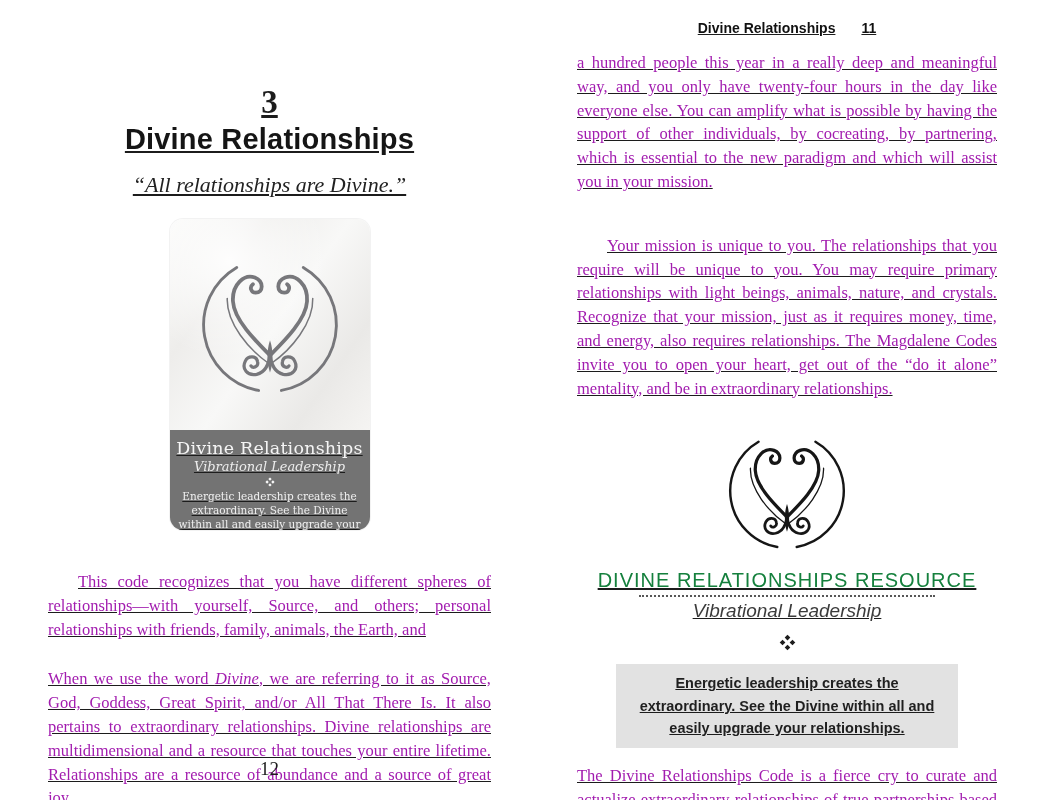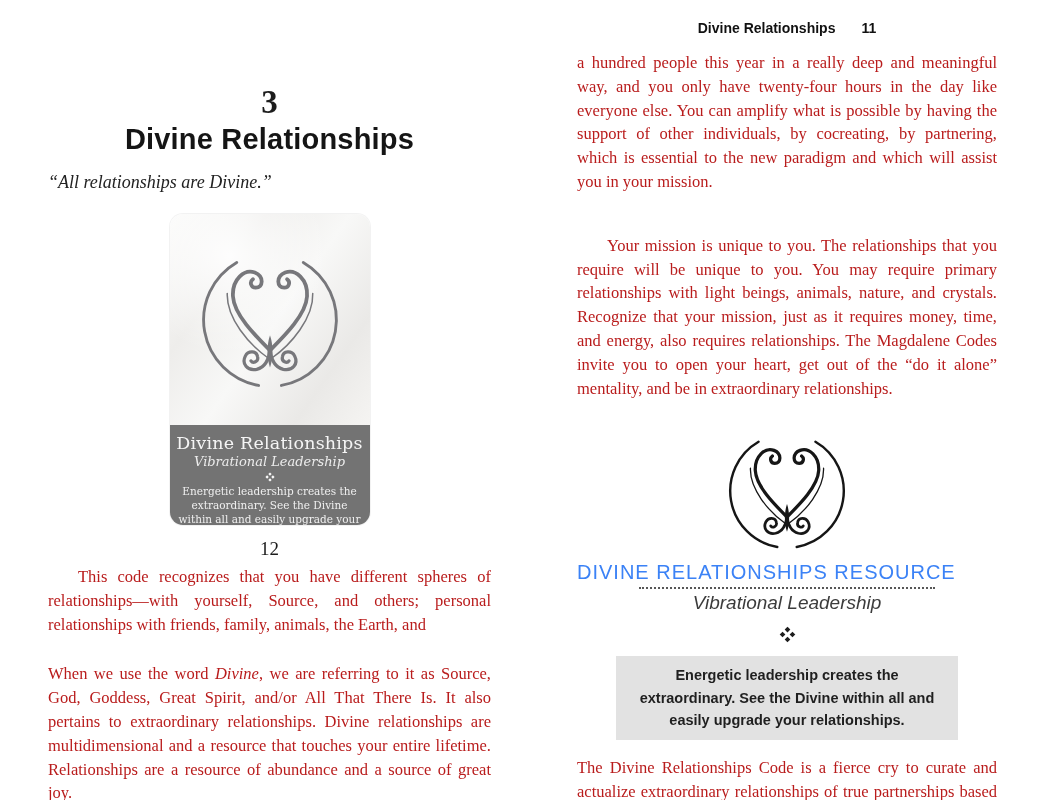--- a/index.html
+++ b/index.html
@@ -1,56 +1,56 @@
 <!DOCTYPE html>
 <html><head>
 <meta charset="utf-8">
 <style>
   html,body { margin:0; padding:0; background:#ffffff; }
   .spread { position:relative; width:1048px; height:800px; background:#ffffff; color:#1c1c1c; overflow:hidden; }
-  .page { position:absolute; top:0; height:580px; }
+  .page { position:absolute; top:0; height:800px;text-decoration:underline; }
   .page-left  { left:48px;  width:443px; }
   .page-right { left:577px; width:420px; }
 
   
   .chapter-number { margin-top:84px; text-align:center;
     font-family:"Liberation Serif",serif; font-size:33px; font-weight:700; }
   .chapter-title { margin:2px 0 0; text-align:center;
     font-family:"Liberation Sans",sans-serif; font-size:29px; font-weight:700; letter-spacing:.2px; color:#151515; }
-  .epigraph { margin-top:16px; text-align:left;
-    font-family:"Liberation Serif",serif; font-style:italic; font-size:18px; color:#222; }
+  .epigraph { margin-top:16px; text-align:center;
+    font-family:"Liberation Serif",serif; font-style:italic; font-size:22px; color:#222; }
 
   .card { width:200px; height:311px; margin:21px auto 0; border-radius:13px; overflow:hidden;
     box-shadow:0 0 0 1px rgba(0,0,0,.05); }
   .card-art { height:211px; display:flex; align-items:center; justify-content:center; color:#77777b;
     background:
       radial-gradient(circle at 30% 20%, rgba(255,255,255,.9), rgba(255,255,255,0) 45%),
       linear-gradient(125deg,#fbfbfa 0%,#eeedeb 28%,#f8f8f7 52%,#eae9e7 78%,#f5f4f2 100%); }
   .card-art svg { width:152px; height:152px; }
   .card-footer { height:100px; background:#737373; color:#f5f5f5; text-align:center; padding-top:8px; }
   .card-title { font-family:"DejaVu Serif",serif; font-size:17.5px; letter-spacing:.2px; }
   .card-subtitle { font-family:"DejaVu Serif",serif; font-style:italic; font-size:13px; color:#ececec; margin-top:1px; }
   .card-ornament { display:block; margin:3px auto 2px; width:10px; height:10px; color:#fafafa; }
   .card-desc { font-family:"DejaVu Serif",serif; font-size:10.5px; line-height:1.35; color:#f0f0f0; padding:0 9px; }
 
   .body { font-family:"Liberation Serif",serif; font-size:16.5px; line-height:23.8px;
-    text-align:justify; margin:0; color:#b91c1c; }
+    text-align:justify; margin:0; color:#a21caf; }
   .indent { text-indent:30px;margin-top:40px; }
   .mt-first { margin-top:26px; }
   .folio { position:absolute; left:0; right:0; bottom:20px; text-align:center;
     font-family:"Liberation Serif",serif; font-size:19px; }
 
   
   .running-head { margin-top:20px; display:flex; justify-content:center; align-items:baseline; gap:26px;
     font-family:"Liberation Sans",sans-serif; font-weight:700; font-size:14px; color:#111; }
   .rp1 { margin-top:15px; }
   .logo-block { margin-top:26px; text-align:center; color:#161616; line-height:0; }
   .logo-block svg { width:130px; height:130px; }
-  .resource-title { margin-top:5px; font-family:"Liberation Sans",sans-serif;
-    font-size:20px; font-weight:400; letter-spacing:1px; color:#3b82f6; }
+  .resource-title { margin-top:13px; text-align:center; font-family:"Liberation Sans",sans-serif;
+    font-size:20px; font-weight:400; letter-spacing:1px; color:#15803d; }
   .dotted-rule { width:296px; margin:3px auto 0; height:0; border-top:2px dotted #575757; }
   .resource-subtitle { margin-top:3px; text-align:center; font-family:"Liberation Sans",sans-serif;
     font-style:italic; font-size:19px; color:#3c3c3c; }
   .ornament { display:block; margin:12px auto 0; width:17px; height:17px; color:#1d1d1d; }
   .highlight-box { margin:13px auto 0; width:314px; background:#e2e2e2; padding:8px 14px;
     text-align:center; font-family:"Liberation Sans",sans-serif; font-weight:700; font-size:14.5px;
     line-height:1.55; color:#1f1f1f; }
   .rp3 { margin-top:16px; }
 </style>
 </head>

